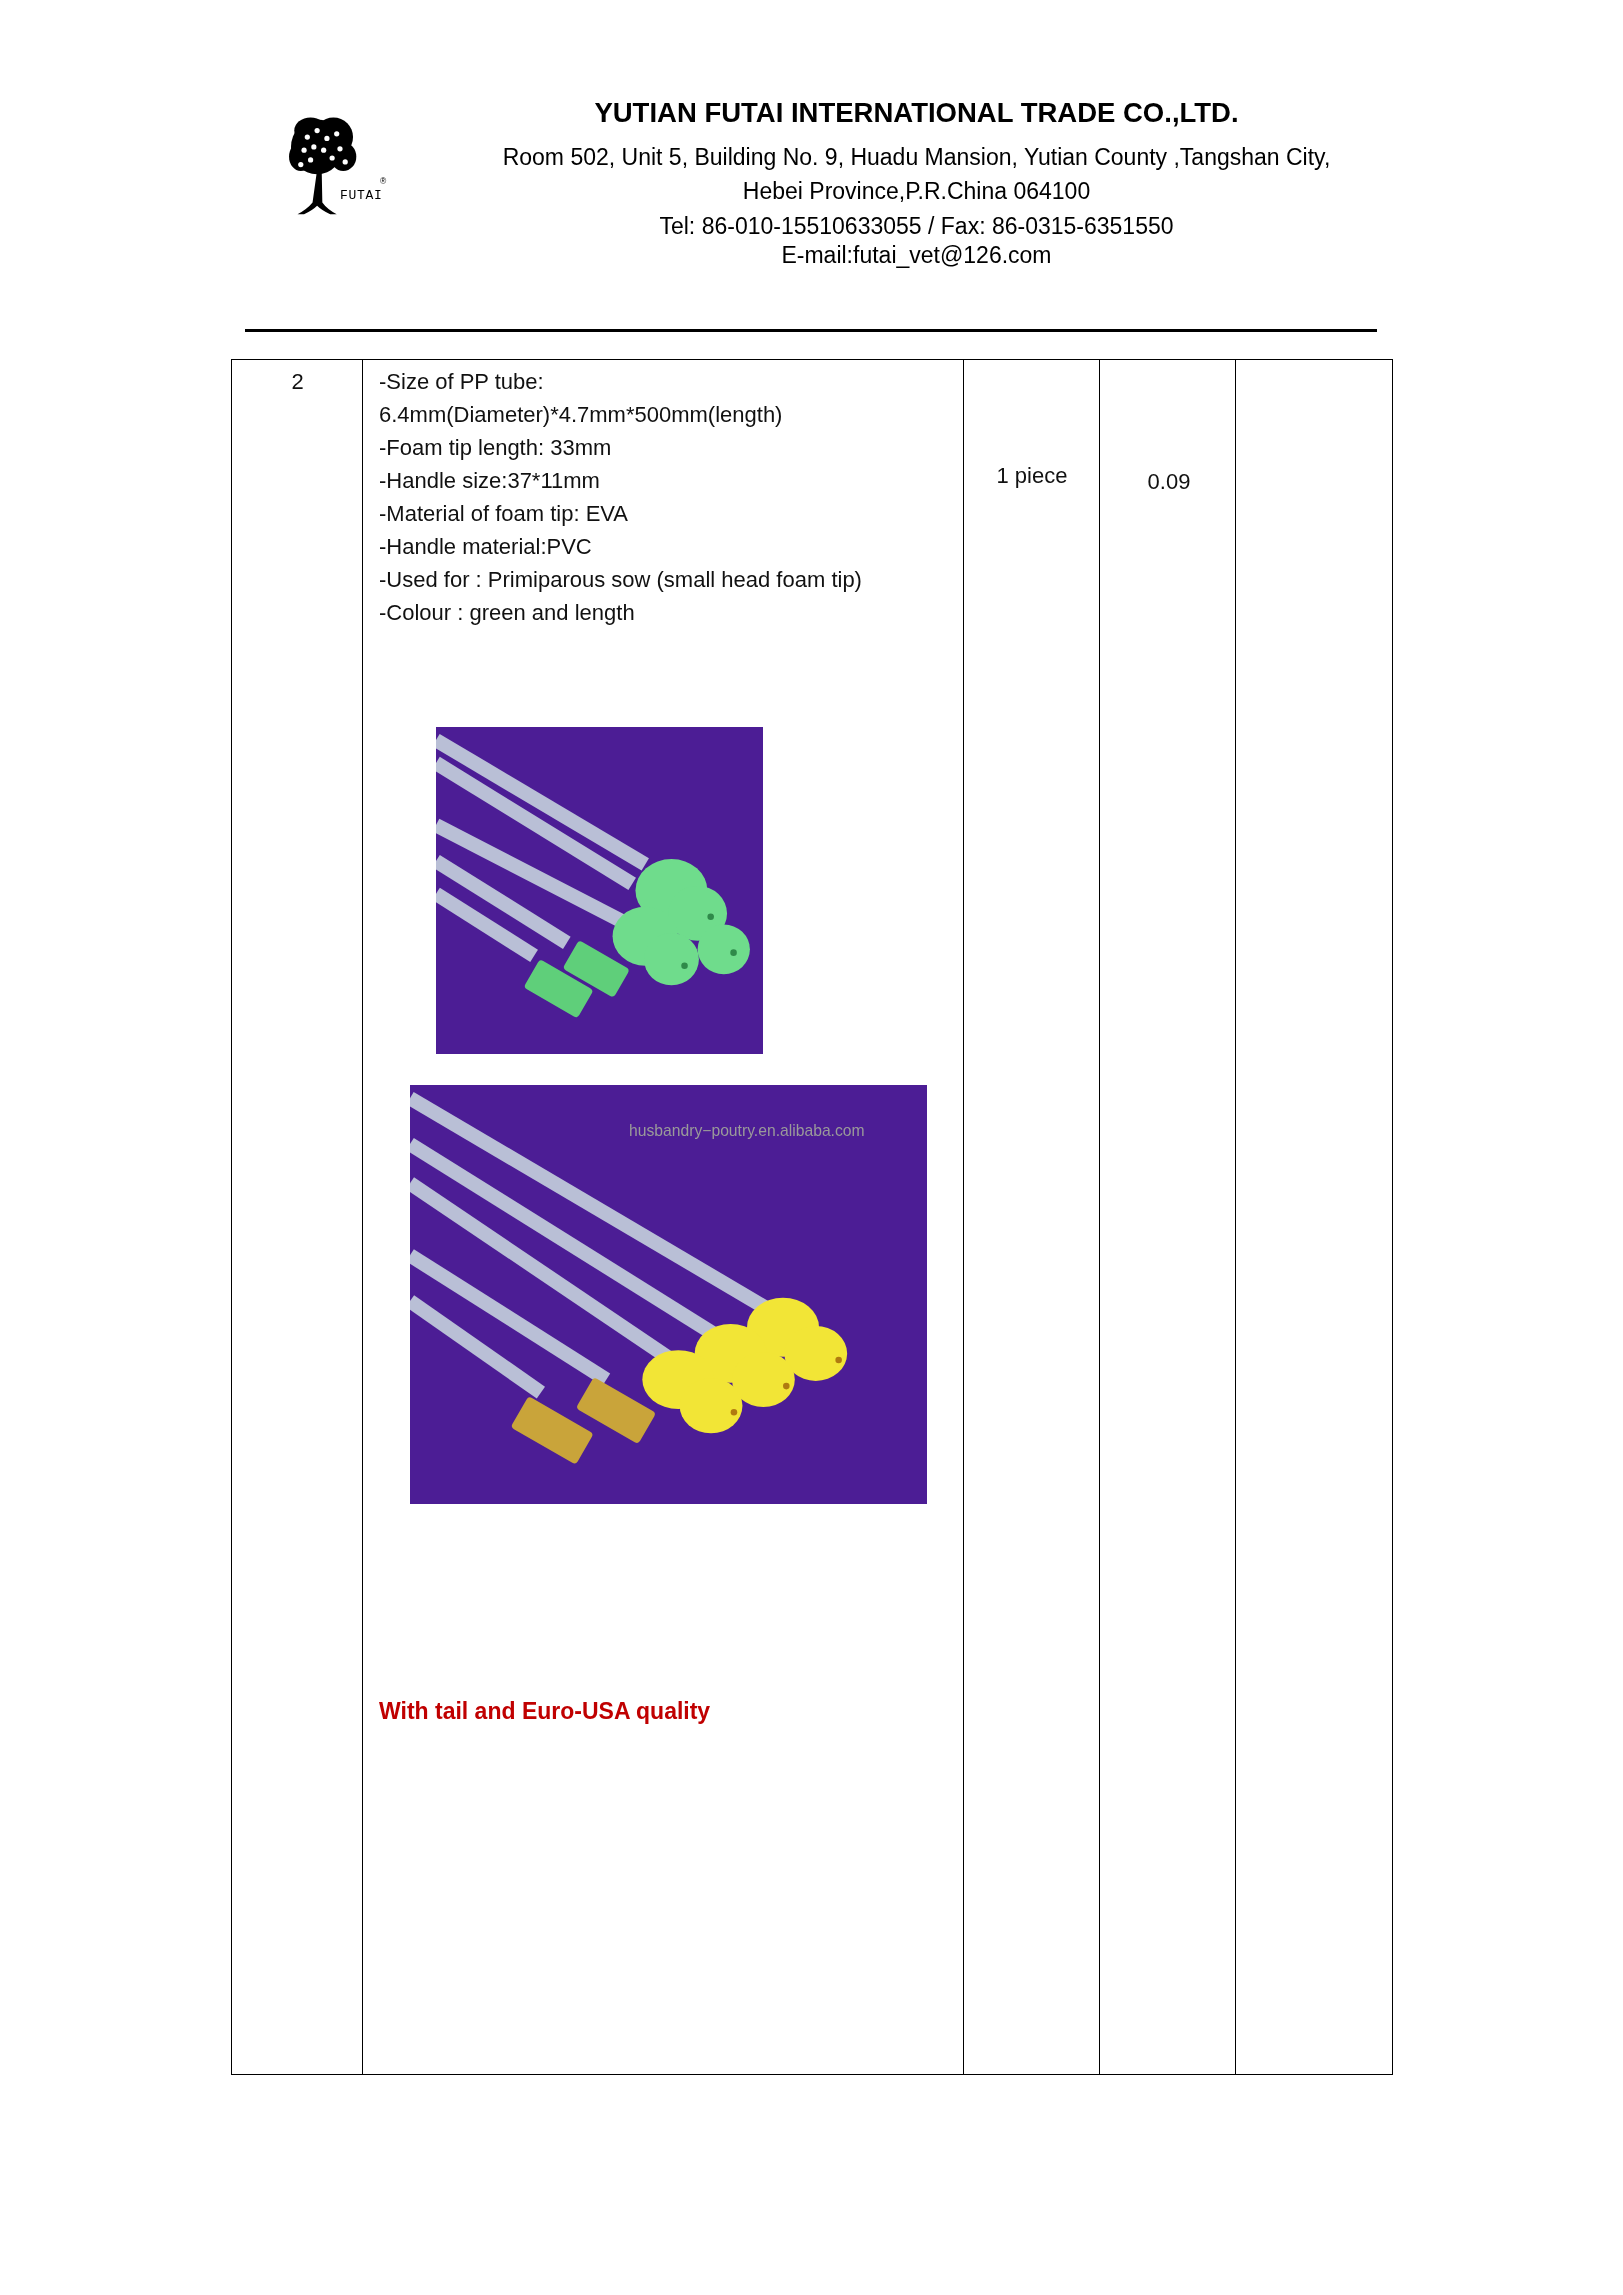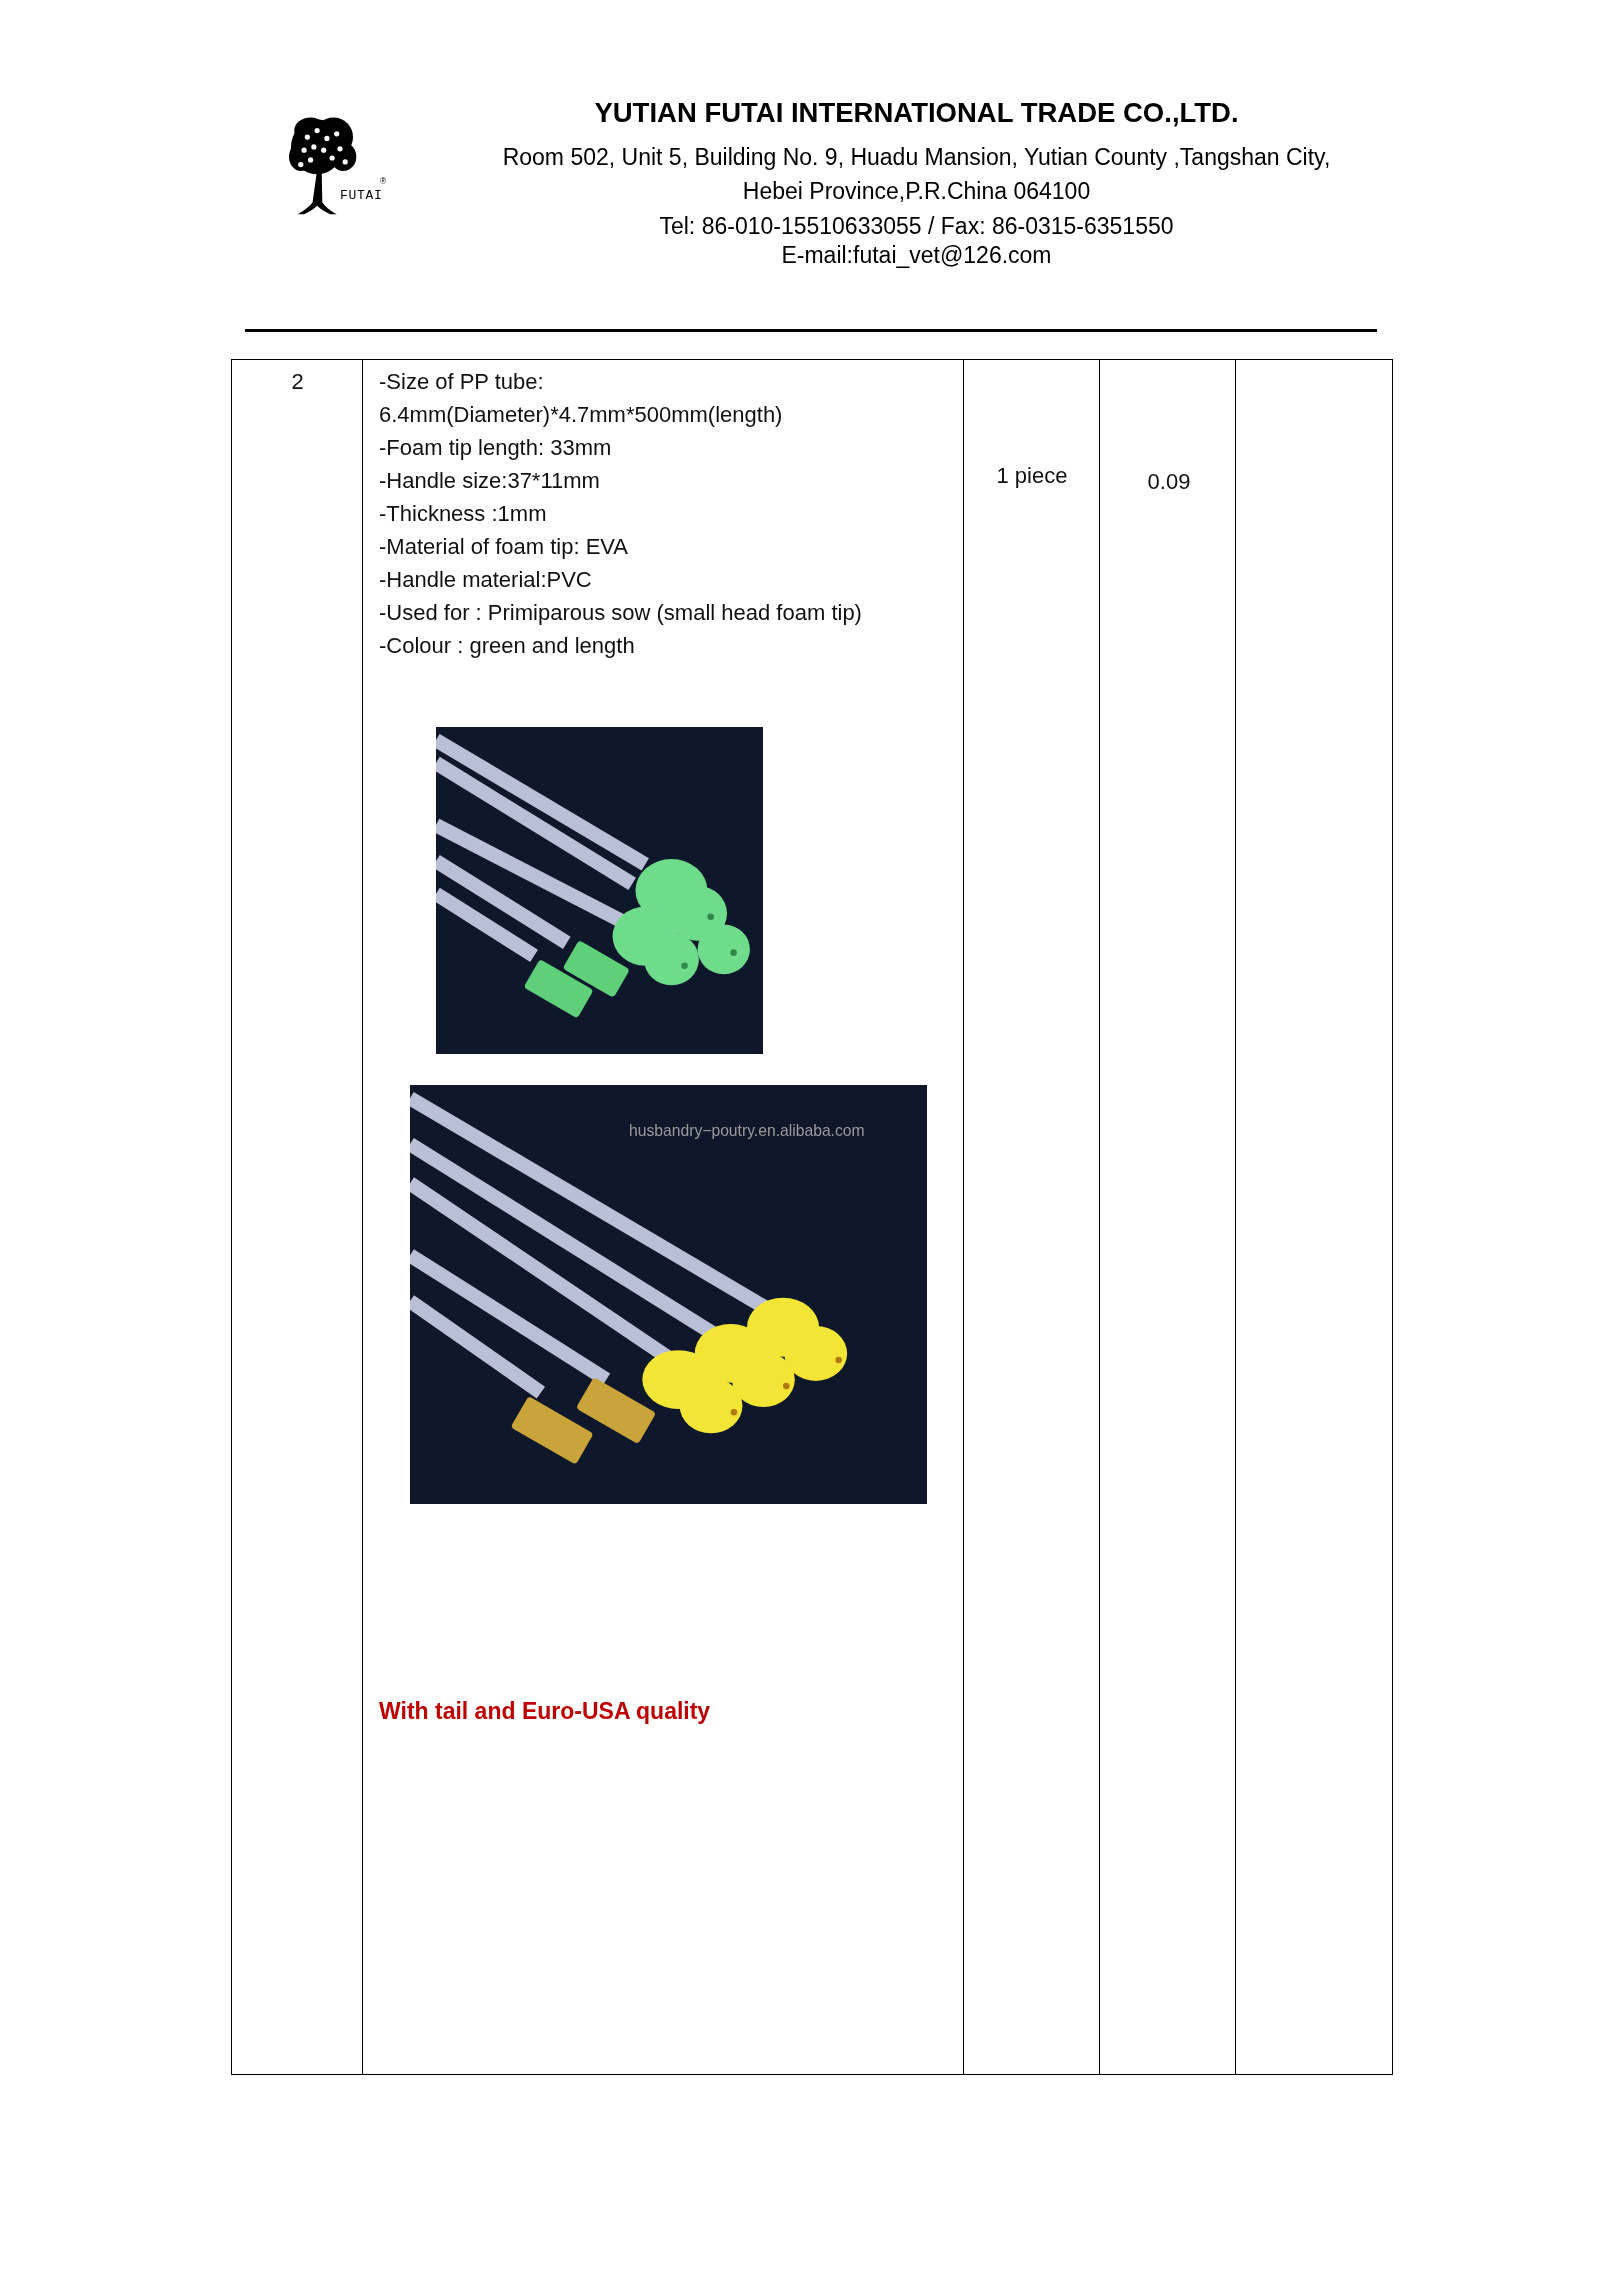--- a/index.html
+++ b/index.html
@@ -20,21 +20,21 @@
     .tbl { position: absolute; left: 231px; top: 359px; width: 1162px; height: 1716px; border: 1.3px solid #000; box-sizing: border-box; }
     .vline { position: absolute; top: 0; bottom: 0; width: 1.3px; background: #000; }
     .cell-text { position: absolute; font-family: "Liberation Sans", sans-serif; font-size: 22px; color: #111; line-height: 33px; }
 
     .col-no { left: 0; width: 131px; top: 5.2px; text-align: center; }
     .spec-list { left: 147px; top: 5.2px; width: 576px; margin: 0; padding: 0; list-style: none; }
     .spec-list li { white-space: nowrap; }
     .qty { left: 732px; width: 136px; top: 99px; text-align: center; }
     .price { left: 869px; width: 136px; top: 105px; text-align: center; }
 
-    .photo { position: absolute; background: #0f172a; overflow: hidden; }
+    .photo { position: absolute; background: #4c1d95; overflow: hidden; }
     .photo svg { display: block; width: 100%; height: 100%; }
     .watermark { position: absolute; font-family: "Liberation Sans", sans-serif; font-size: 15.7px; color: #9a9a9a; white-space: nowrap; }
 
     .note { position: absolute; left: 147px; top: 1338px; font-size: 23px; color: #c00000; font-family: "Liberation Sans", sans-serif; font-weight: bold; }
   </style>
 </head>
 <body>
 
 <div class="logo">
   <svg viewBox="0 0 200 170">
@@ -79,21 +79,20 @@
   <div class="vline" style="left:867px"></div>
   <div class="vline" style="left:1003px"></div>
 
   <div class="cell-text col-no">2</div>
 
   <ul class="cell-text spec-list">
     <li>-Size of PP tube:</li>
     <li>6.4mm(Diameter)*4.7mm*500mm(length)</li>
     <li>-Foam tip length: 33mm</li>
     <li>-Handle size:37*11mm</li>
-    <li>-Thickness :1mm</li>
     <li>-Material of foam tip: EVA</li>
     <li>-Handle material:PVC</li>
     <li>-Used for : Primiparous sow (small head foam tip)</li>
     <li>-Colour : green and length</li>
   </ul>
 
   <div class="cell-text qty">1 piece</div>
   <div class="cell-text price">0.09</div>
   <div class="cell-text" style="left:1005px;width:157px;top:99px;"></div>
 

